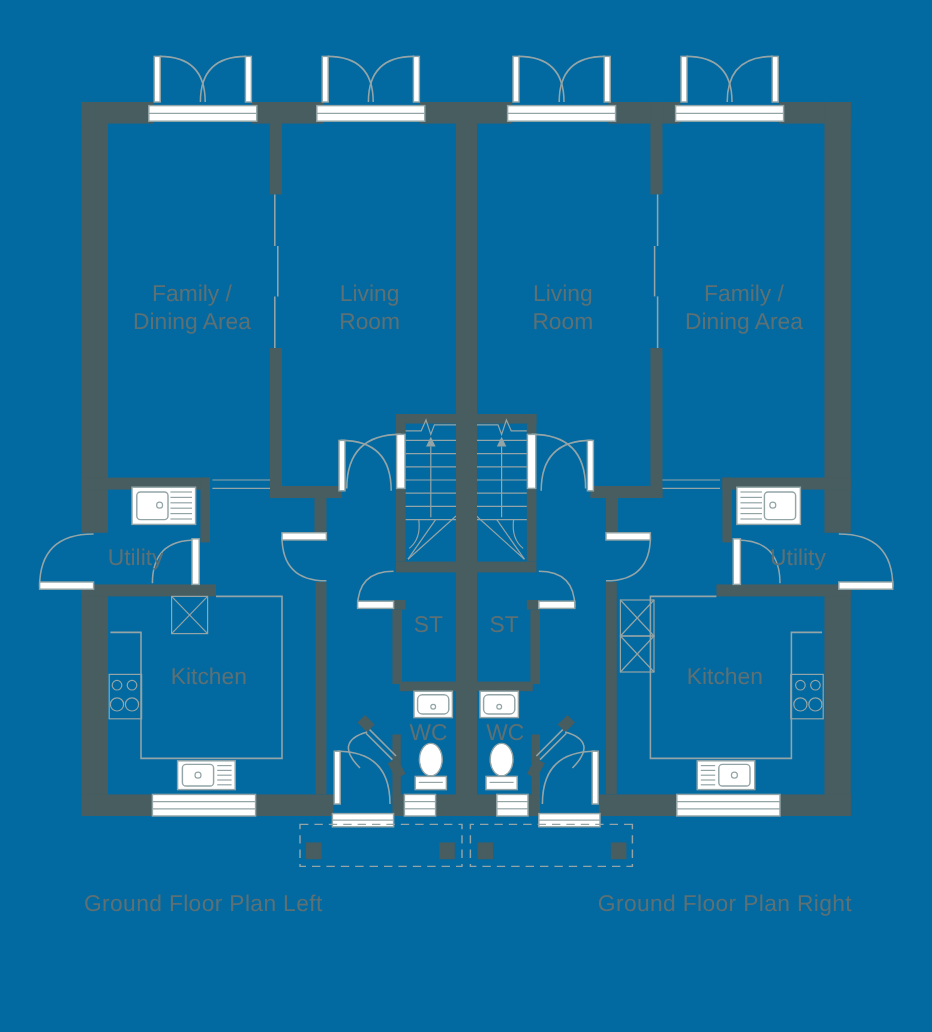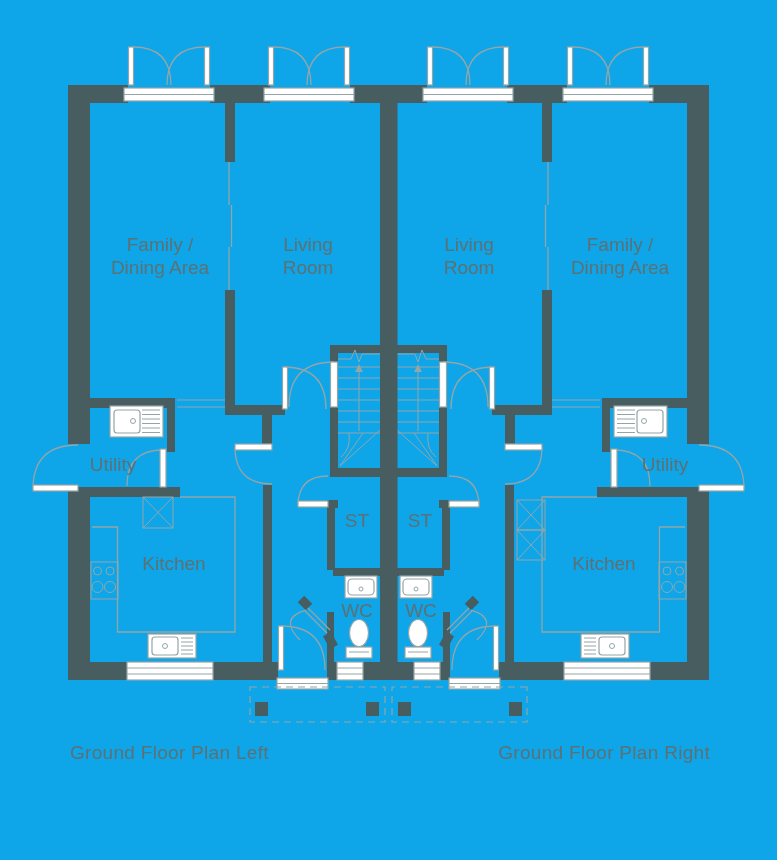--- a/index.html
+++ b/index.html
@@ -1,16 +1,16 @@
 <!DOCTYPE html>
 <html style="--wall: #475d60; --line: #94a5a7; --text: #5d7174;"><head>
 <meta charset="utf-8">
 <style>
   html,body{margin:0;padding:0;background:#ffffff;}
-  .page{position:relative;width:777px;height:860px;background:#0ea5e9;overflow:hidden;}
+  .page{position:relative;width:777px;height:860px;background:#0369a1;overflow:hidden;}
   svg{display:block;}
   .wall{fill:var(--wall);}
   .ln{stroke:var(--line);stroke-width:1.3;fill:none;}
   .lnthin{stroke:var(--line);stroke-width:1;fill:none;}
   .leaf{fill:#fff;stroke:var(--line);stroke-width:1.2;}
   .fix{fill:#fff;stroke:var(--line);stroke-width:1.2;}
   .dash{fill:none;stroke:var(--line);stroke-width:1.2;stroke-dasharray:7 5;}
   .post{fill:var(--wall);}
   .stub{stroke:var(--wall);stroke-width:9;fill:none;}
   .arrowhead{fill:var(--line);}

